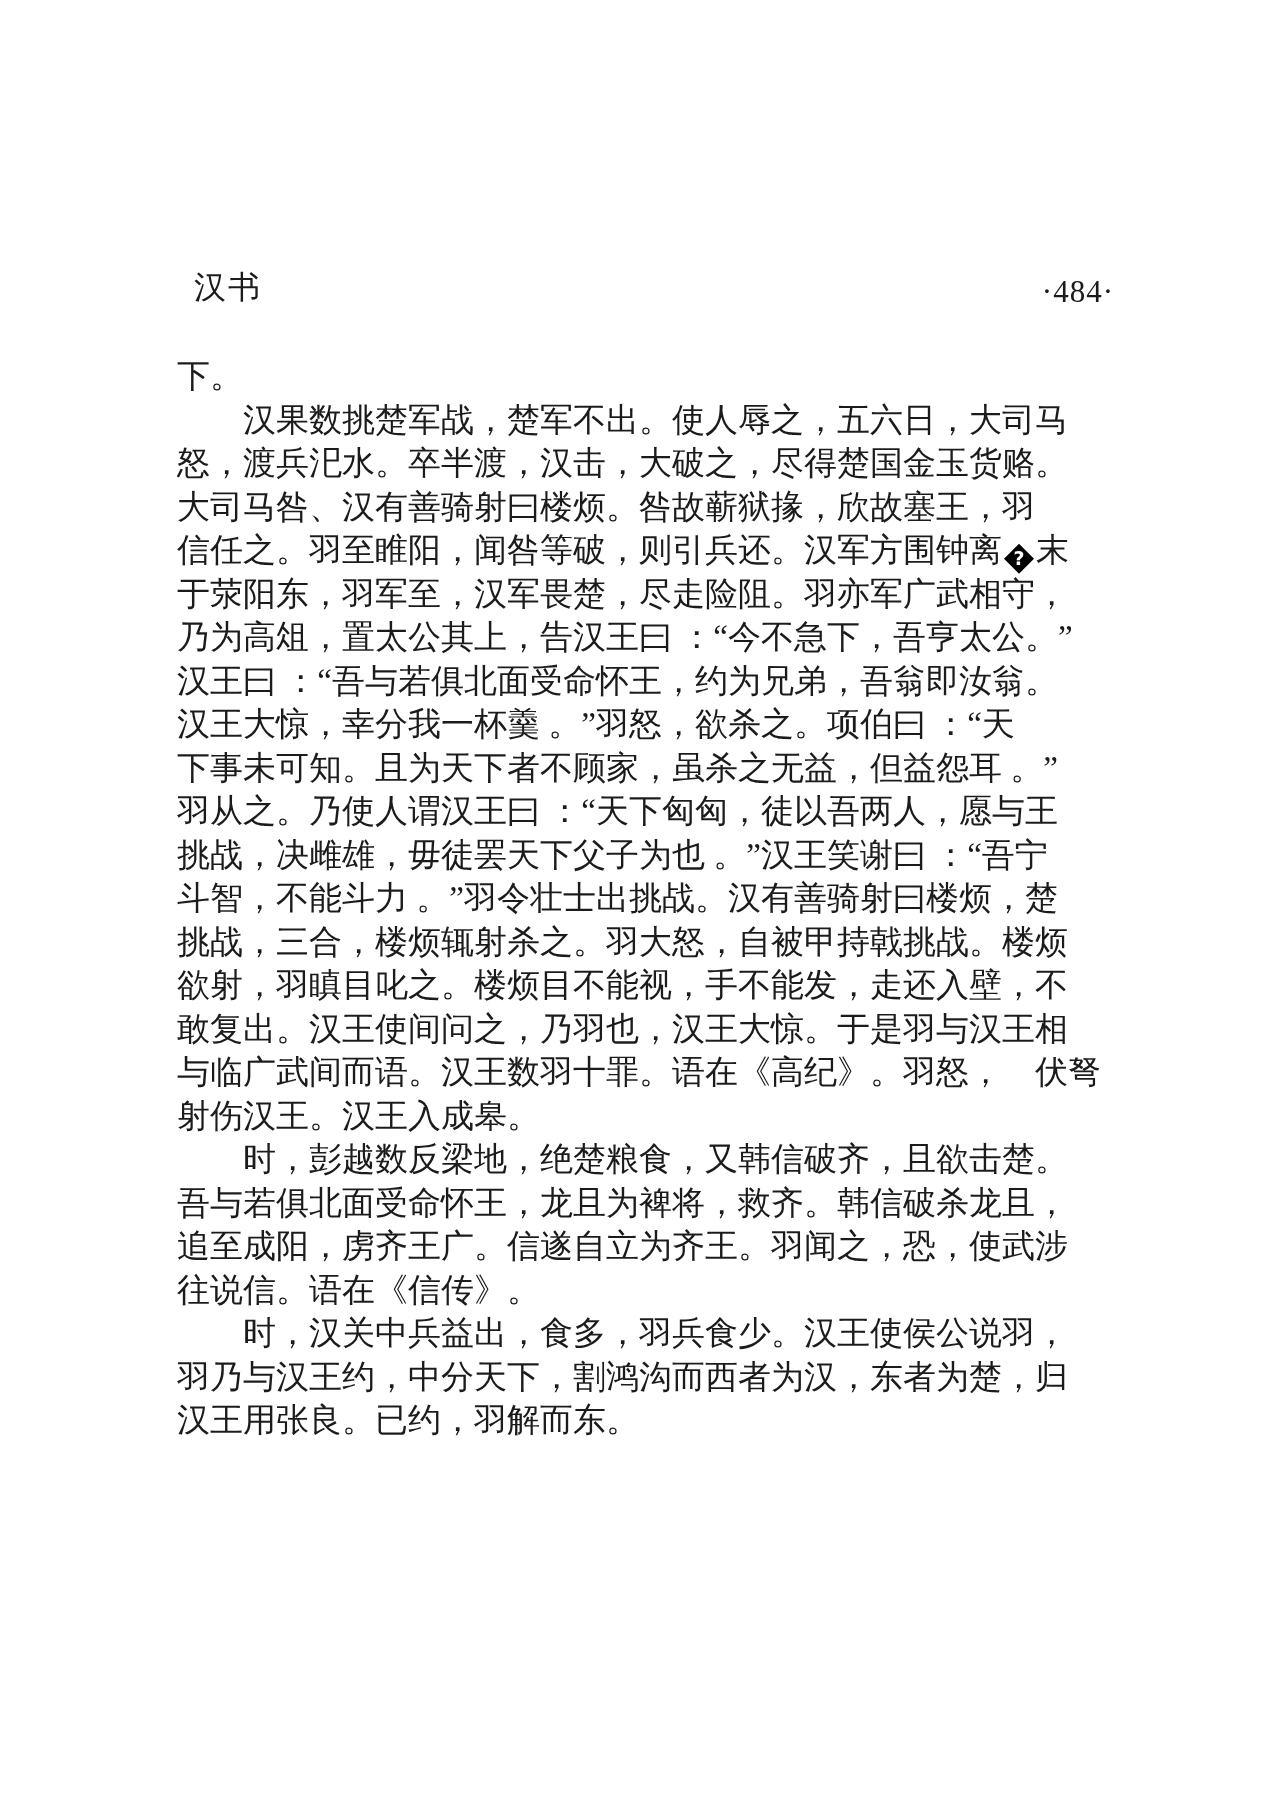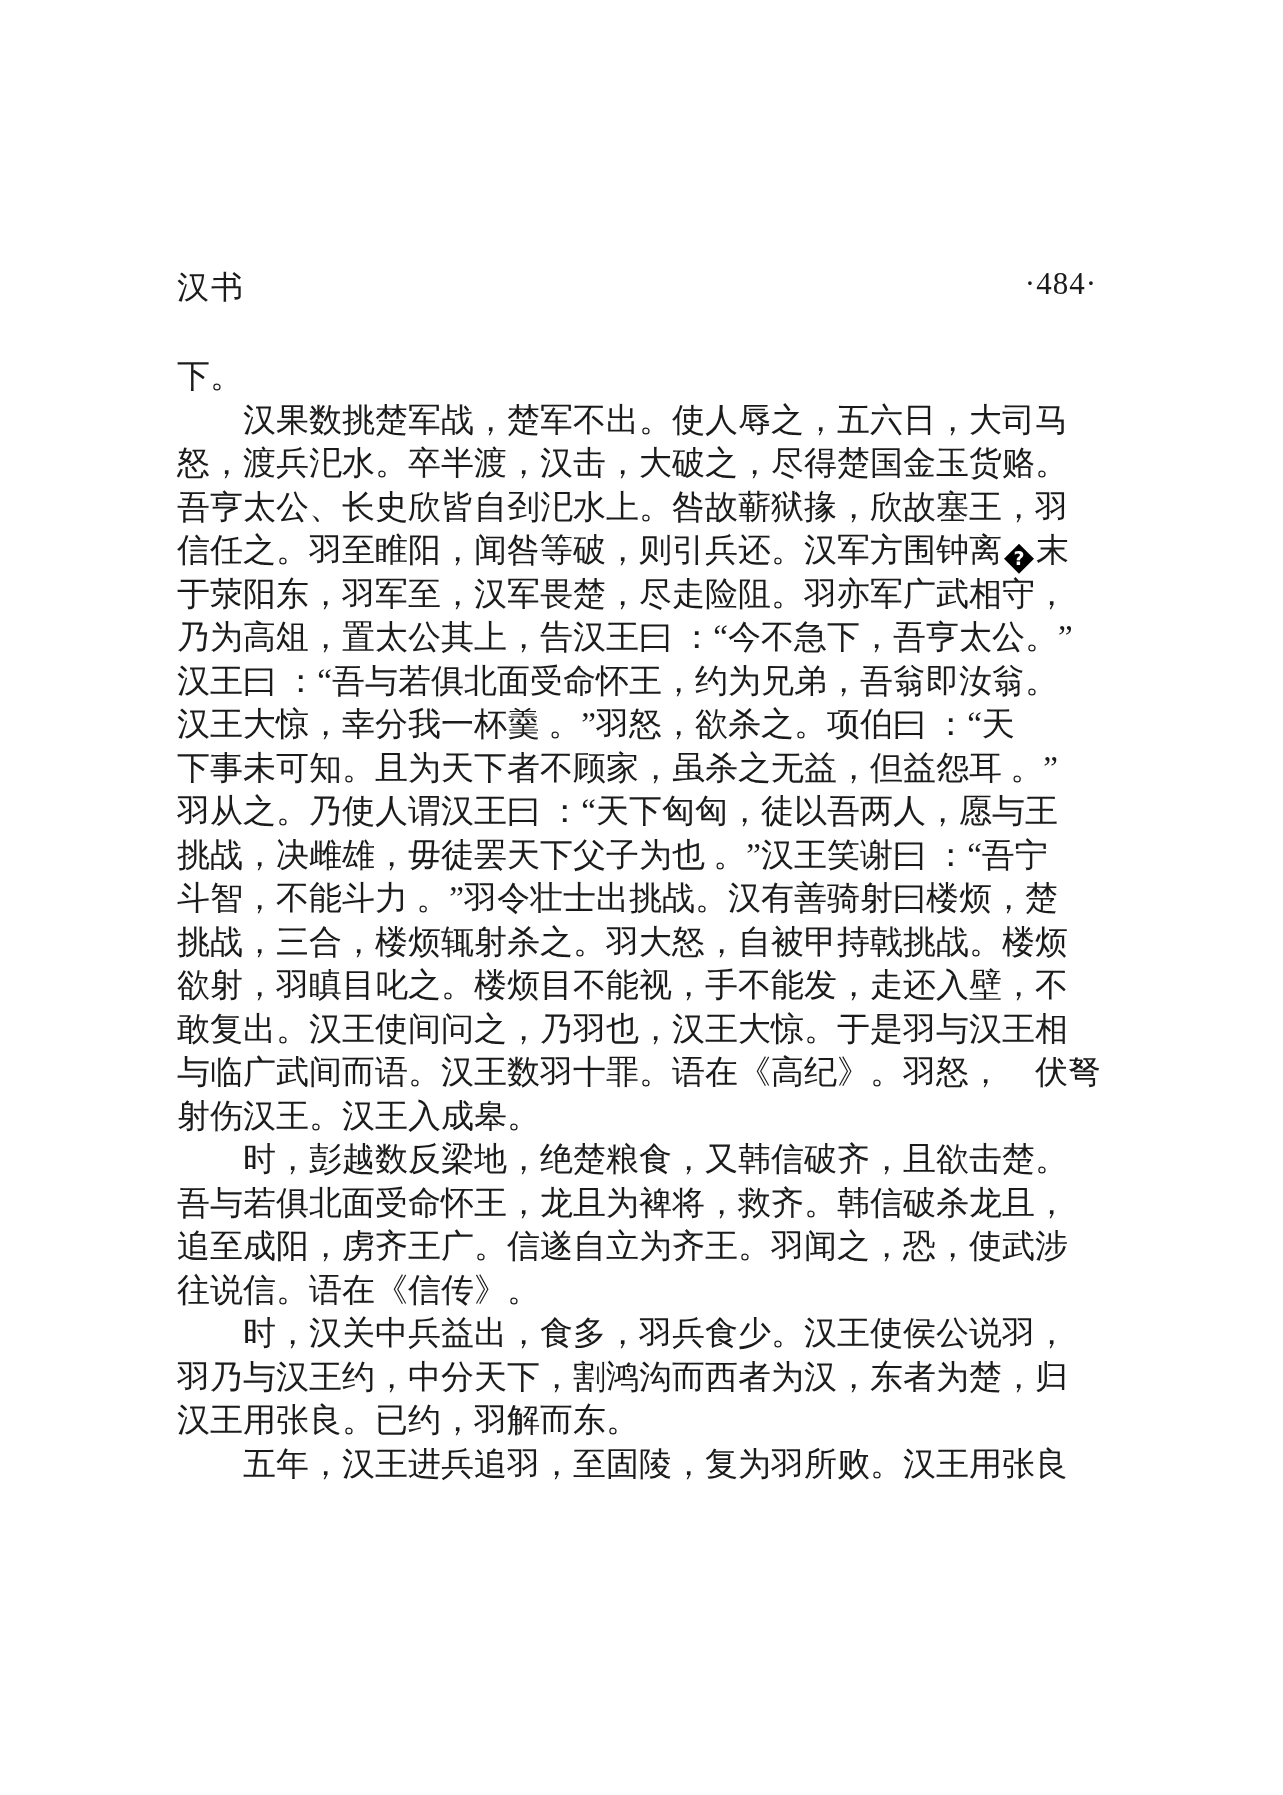--- a/index.html
+++ b/index.html
@@ -12,25 +12,25 @@
     color: #1b1b1b;
     overflow: hidden;
   }
   .page {
     position: absolute;
     inset: 0;
   }
   .page-header {
     position: absolute;
     top: 266px;
-    left: 177px;
+    left: 194px;
     width: 920px;
     display: flex;
     justify-content: space-between;
-    align-items: flex-start;
+    align-items: flex-end;
   }
   .book-title {
     font-size: 32px;
     letter-spacing: 2px;
   }
   .page-number {
     font-size: 31px;
     letter-spacing: 1px;
   }
   .body-text {
@@ -66,21 +66,21 @@
 
 <div class="page">
   <div class="page-header">
     <span class="book-title">汉书</span>
     <span class="page-number">·484·</span>
   </div>
   <div class="body-text">
       <div class="text-line">下。</div>
       <div class="text-line">　　汉果数挑楚军战，楚军不出。使人辱之，五六日，大司马</div>
       <div class="text-line">怒，渡兵汜水。卒半渡，汉击，大破之，尽得楚国金玉货赂。</div>
-      <div class="text-line">吾亨太公、长史欣皆自刭汜水上。咎故蕲狱掾，欣故塞王，羽</div>
+      <div class="text-line">大司马咎、汉有善骑射曰楼烦。咎故蕲狱掾，欣故塞王，羽</div>
       <div class="text-line">信任之。羽至睢阳，闻咎等破，则引兵还。汉军方围钟离<span class="repl">?</span>末</div>
       <div class="text-line">于荥阳东，羽军至，汉军畏楚，尽走险阻。羽亦军广武相守，</div>
       <div class="text-line">乃为高俎，置太公其上，告汉王曰 ：“今不急下，吾亨太公。”</div>
       <div class="text-line">汉王曰 ：“吾与若俱北面受命怀王，约为兄弟，吾翁即汝翁。</div>
       <div class="text-line">汉王大惊，幸分我一杯羹 。”羽怒，欲杀之。项伯曰 ：“天</div>
       <div class="text-line">下事未可知。且为天下者不顾家，虽杀之无益，但益怨耳 。”</div>
       <div class="text-line">羽从之。乃使人谓汉王曰 ：“天下匈匈，徒以吾两人，愿与王</div>
       <div class="text-line">挑战，决雌雄，毋徒罢天下父子为也 。”汉王笑谢曰 ：“吾宁</div>
       <div class="text-line">斗智，不能斗力 。”羽令壮士出挑战。汉有善骑射曰楼烦，楚</div>
       <div class="text-line">挑战，三合，楼烦辄射杀之。羽大怒，自被甲持戟挑战。楼烦</div>
@@ -88,15 +88,14 @@
       <div class="text-line">敢复出。汉王使间问之，乃羽也，汉王大惊。于是羽与汉王相</div>
       <div class="text-line">与临广武间而语。汉王数羽十罪。语在《高纪》。羽怒，　伏弩</div>
       <div class="text-line">射伤汉王。汉王入成皋。</div>
       <div class="text-line">　　时，彭越数反梁地，绝楚粮食，又韩信破齐，且欲击楚。</div>
       <div class="text-line">吾与若俱北面受命怀王，龙且为裨将，救齐。韩信破杀龙且，</div>
       <div class="text-line">追至成阳，虏齐王广。信遂自立为齐王。羽闻之，恐，使武涉</div>
       <div class="text-line">往说信。语在《信传》。</div>
       <div class="text-line">　　时，汉关中兵益出，食多，羽兵食少。汉王使侯公说羽，</div>
       <div class="text-line">羽乃与汉王约，中分天下，割鸿沟而西者为汉，东者为楚，归</div>
       <div class="text-line">汉王用张良。已约，羽解而东。</div>
-      <div class="text-line">　　五年，汉王进兵追羽，至固陵，复为羽所败。汉王用张良</div>
     </div>
 </div>
 
 </body></html>

